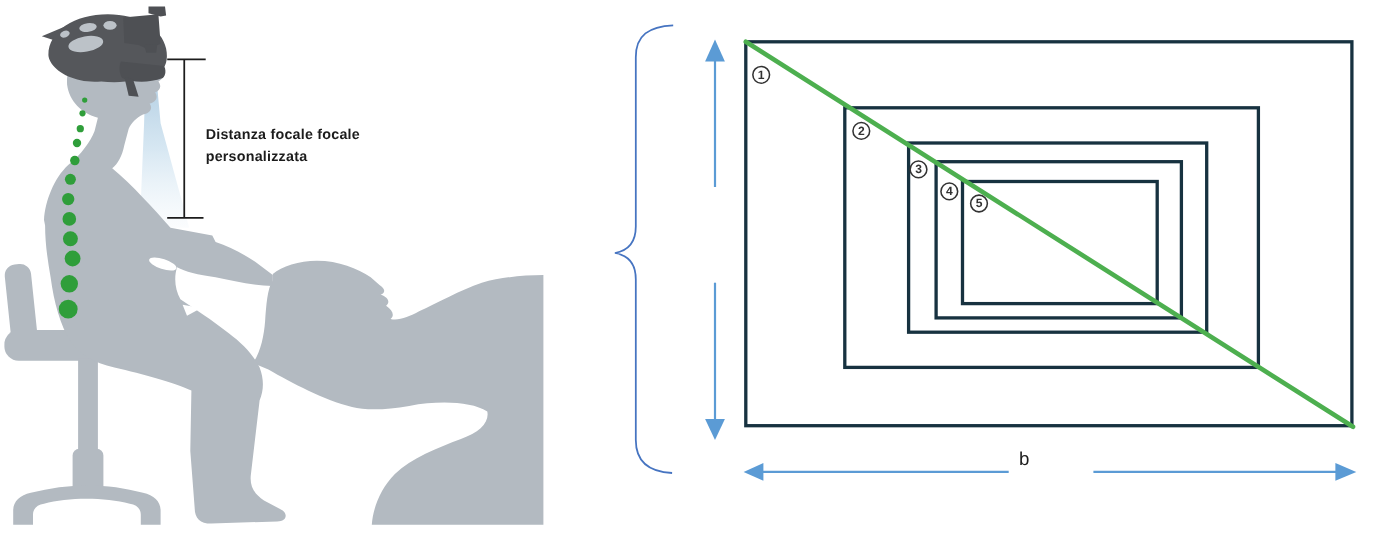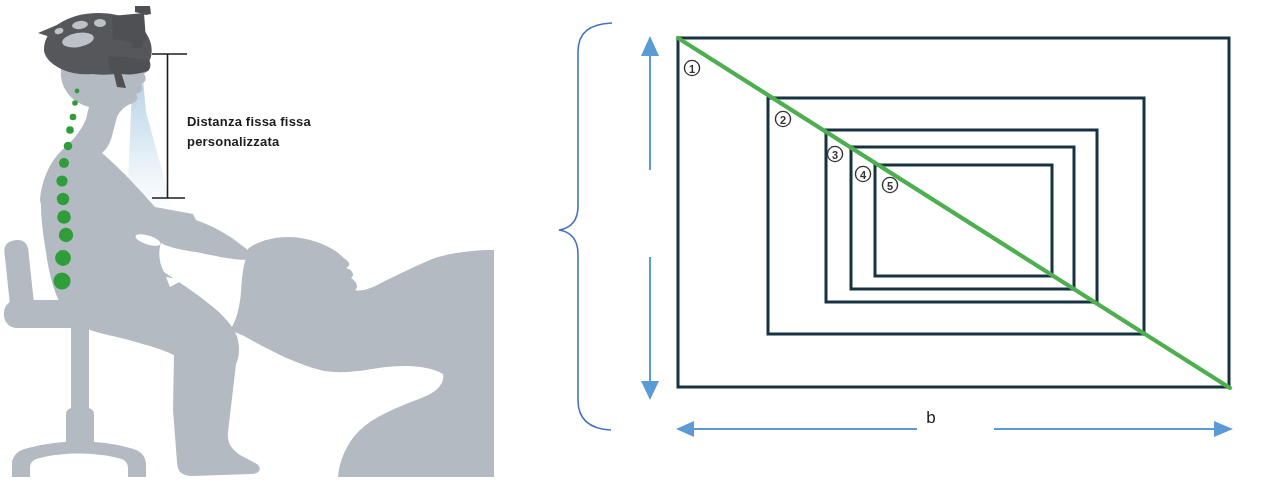--- a/index.html
+++ b/index.html
@@ -125,21 +125,21 @@
       </g>
 
     <g stroke="#1c1c1c" stroke-width="1.6">
       <line x1="167.5" y1="54" x2="167.5" y2="198"></line>
       <line x1="152" y1="54" x2="187" y2="54"></line>
       <line x1="152" y1="198" x2="185" y2="198"></line>
     </g>
   </svg>
 
   <div class="caption">
-    <span>Distanza fissa fissa</span><br>
+    <span>Distanza focale focale</span><br>
     <span>personalizzata</span>
   </div>
 
   <svg id="diag" width="724" height="491" viewBox="540 0 724 491">
 
     <path fill="none" stroke="#4674c1" stroke-width="1.6" d="
           M 612,23 C 590,24 578,32 578,52 L 578,206
           C 578,221 571,228 559,230 C 571,232 578,239 578,254
           L 578,400 C 578,420 590,429 611,430"></path>
 

